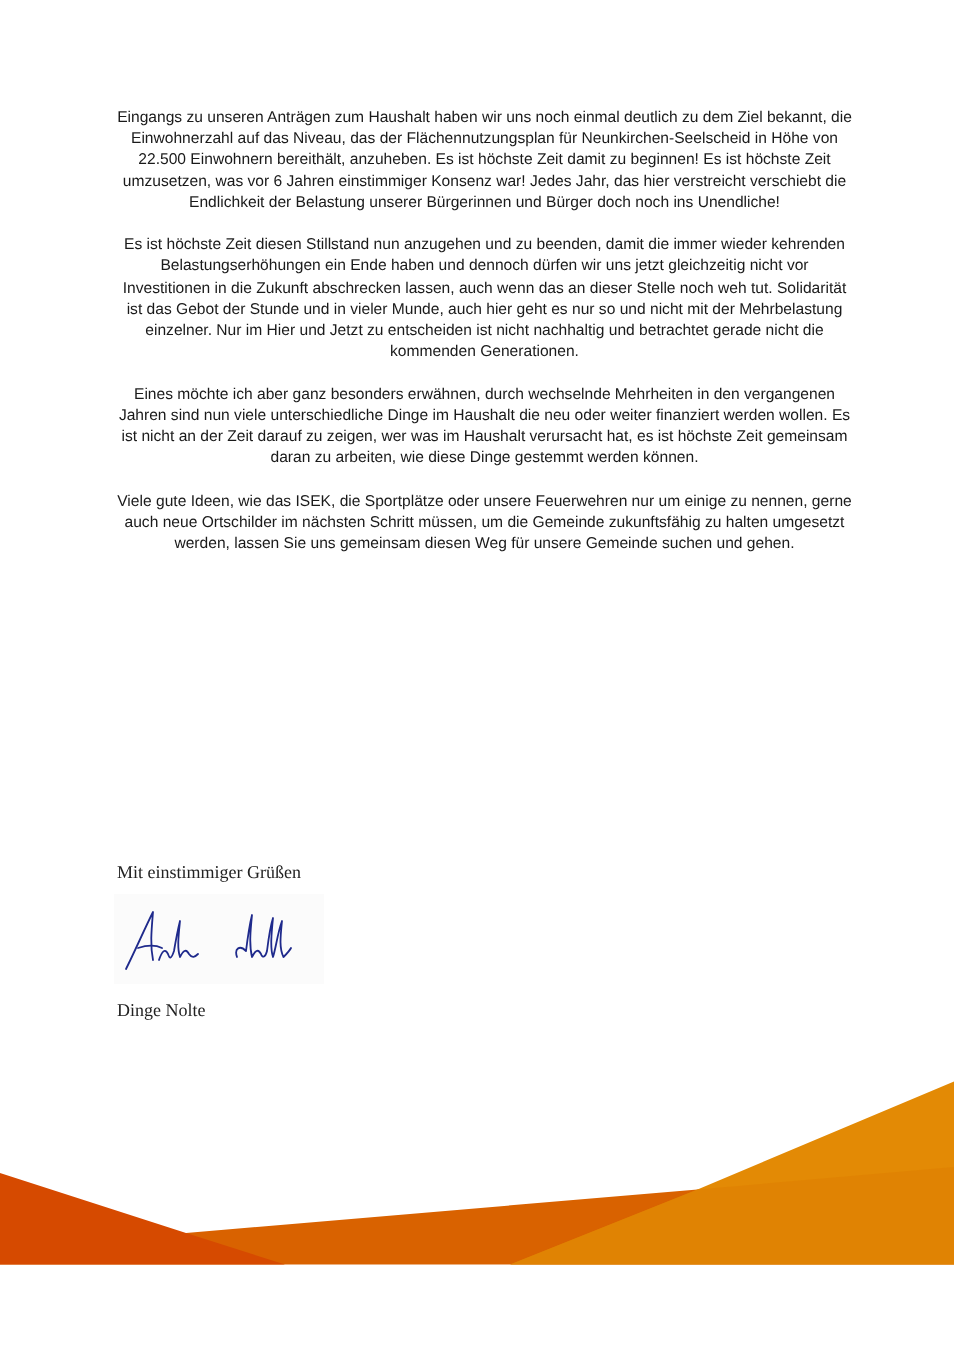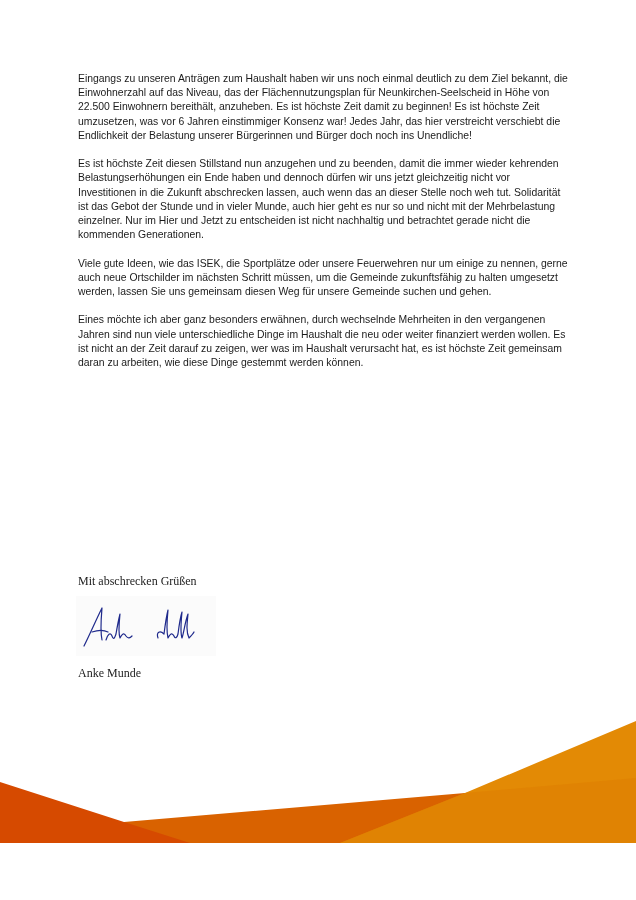--- a/index.html
+++ b/index.html
@@ -3,55 +3,55 @@
   <meta charset="utf-8">
   <style>
     html, body { margin: 0; padding: 0; background: #ffffff; }
     body { width: 636px; height: 900px; position: relative; overflow: hidden; }
     .page { position: absolute; left: 0; top: 0; width: 636px; height: 900px; background: #ffffff; }
     .body-text {
       position: absolute; left: 78px; top: 72px; width: 490px;
       font-family: "Liberation Sans", sans-serif;
       font-size: 10.4px; line-height: 14.2px; color: #1a1a1a;
     }
-    .body-text p { margin: 0 0 14.2px 0; }
+    .body-text p { margin: 0 0 14.2px 0; text-align: center; }
     .signature-block {
       position: absolute; left: 78px; top: 574px;
       font-family: "Liberation Serif", serif; font-size: 12px; color: #222;
     }
     .closing { position: absolute; left: 0; top: 0; white-space: nowrap; }
     .sig-img { position: absolute; left: -2px; top: 22px; width: 140px; height: 60px; background: #fbfbfb; }
     .signer { position: absolute; left: 0; top: 92px; white-space: nowrap; }
     .footer-art { position: absolute; left: 0; top: 700px; width: 636px; height: 150px; }
   </style>
 </head>
 <body>
 
 <div class="page">
 
   <div class="body-text">
     <p>Eingangs zu unseren Anträgen zum Haushalt haben wir uns noch einmal deutlich zu dem Ziel bekannt, die Einwohnerzahl auf das Niveau, das der Flächennutzungsplan für Neunkirchen-Seelscheid in Höhe von 22.500 Einwohnern bereithält, anzuheben. Es ist höchste Zeit damit zu beginnen! Es ist höchste Zeit umzusetzen, was vor 6 Jahren einstimmiger Konsenz war! Jedes Jahr, das hier verstreicht verschiebt die Endlichkeit der Belastung unserer Bürgerinnen und Bürger doch noch ins Unendliche!</p>
     <p>Es ist höchste Zeit diesen Stillstand nun anzugehen und zu beenden, damit die immer wieder kehrenden Belastungserhöhungen ein Ende haben und dennoch dürfen wir uns jetzt gleichzeitig nicht vor Investitionen in die Zukunft abschrecken lassen, auch wenn das an dieser Stelle noch weh tut. Solidarität ist das Gebot der Stunde und in vieler Munde, auch hier geht es nur so und nicht mit der Mehrbelastung einzelner. Nur im Hier und Jetzt zu entscheiden ist nicht nachhaltig und betrachtet gerade nicht die kommenden Generationen.</p>
+    <p>Eines möchte ich aber ganz besonders erwähnen, durch wechselnde Mehrheiten in den vergangenen Jahren sind nun viele unterschiedliche Dinge im Haushalt die neu oder weiter finanziert werden wollen. Es ist nicht an der Zeit darauf zu zeigen, wer was im Haushalt verursacht hat, es ist höchste Zeit gemeinsam daran zu arbeiten, wie diese Dinge gestemmt werden können.</p>
     <p>Viele gute Ideen, wie das ISEK, die Sportplätze oder unsere Feuerwehren nur um einige zu nennen, gerne auch neue Ortschilder im nächsten Schritt müssen, um die Gemeinde zukunftsfähig zu halten umgesetzt werden, lassen Sie uns gemeinsam diesen Weg für unsere Gemeinde suchen und gehen.</p>
-    <p>Eines möchte ich aber ganz besonders erwähnen, durch wechselnde Mehrheiten in den vergangenen Jahren sind nun viele unterschiedliche Dinge im Haushalt die neu oder weiter finanziert werden wollen. Es ist nicht an der Zeit darauf zu zeigen, wer was im Haushalt verursacht hat, es ist höchste Zeit gemeinsam daran zu arbeiten, wie diese Dinge gestemmt werden können.</p>
   </div>
 
   <div class="signature-block">
-    <div class="closing">Mit abschrecken Grüßen</div>
+    <div class="closing">Mit einstimmiger Grüßen</div>
     <div class="sig-img">
       <svg width="140" height="60" viewBox="0 0 140 60">
         <g fill="none" stroke="#1f2a8c" stroke-width="1.2" stroke-linecap="round" stroke-linejoin="round">
           <path d="M8 50 C 14 38, 20 24, 26 12 C 25 24, 24 34, 26 44"></path>
           <path d="M16 36 C 22 34, 28 34, 32 36"></path>
           <path d="M30 44 C 32 38, 34 36, 36 40 C 37 43, 38 44, 40 38 C 41 32, 43 22, 44 18 C 43 28, 42 36, 44 42 C 46 38, 48 36, 50 40 C 52 43, 54 42, 56 40"></path>
           <path d="M82 42 C 80 36, 84 34, 88 38 C 89 30, 90 22, 92 14 C 91 24, 90 34, 92 42 C 94 38, 96 36, 98 40 C 99 43, 101 42, 102 38 C 103 30, 104 22, 106 16 C 105 26, 104 36, 106 42 C 108 36, 109 26, 112 18 C 111 28, 110 36, 113 42 C 115 40, 117 38, 118 36"></path>
         </g>
       </svg>
     </div>
-    <div class="signer">Anke Munde</div>
+    <div class="signer">Dinge Nolte</div>
   </div>
 
   <svg class="footer-art" viewBox="0 0 636 150">
     <polygon points="124,122 465,93 636,78 636,143 0,143 0,130" fill="#d96200"></polygon>
     <polygon points="0,82 124,122 190,143 0,143" fill="#d64a00"></polygon>
     <polygon points="636,21 636,143 340,143 465,93" fill="#e38a05"></polygon>
     <polygon points="465,93 636,78 636,143 340,143" fill="#df7d02" opacity="0.55"></polygon>
   </svg>
 
 </div>

